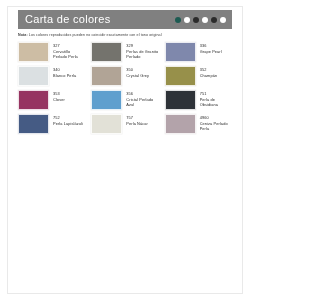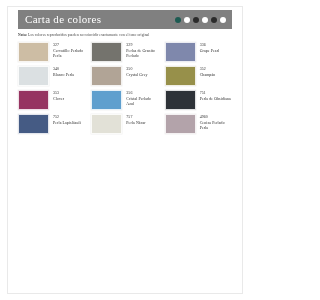--- a/index.html
+++ b/index.html
@@ -31,21 +31,20 @@
     width: 236px;
     height: 288px;
     border: 1px solid #e9e9e9;
     box-sizing: border-box;
     pointer-events: none;
   }
 
   .content {
     position: relative;
     padding: 3px 10px 0 10px;
-    font-family: Liberation Serif, serif;
   }
 
   
   .header-bar {
     position: relative;
     height: 19px;
     background: #808080;
     display: flex;
     align-items: center;
     padding: 0 7px;

